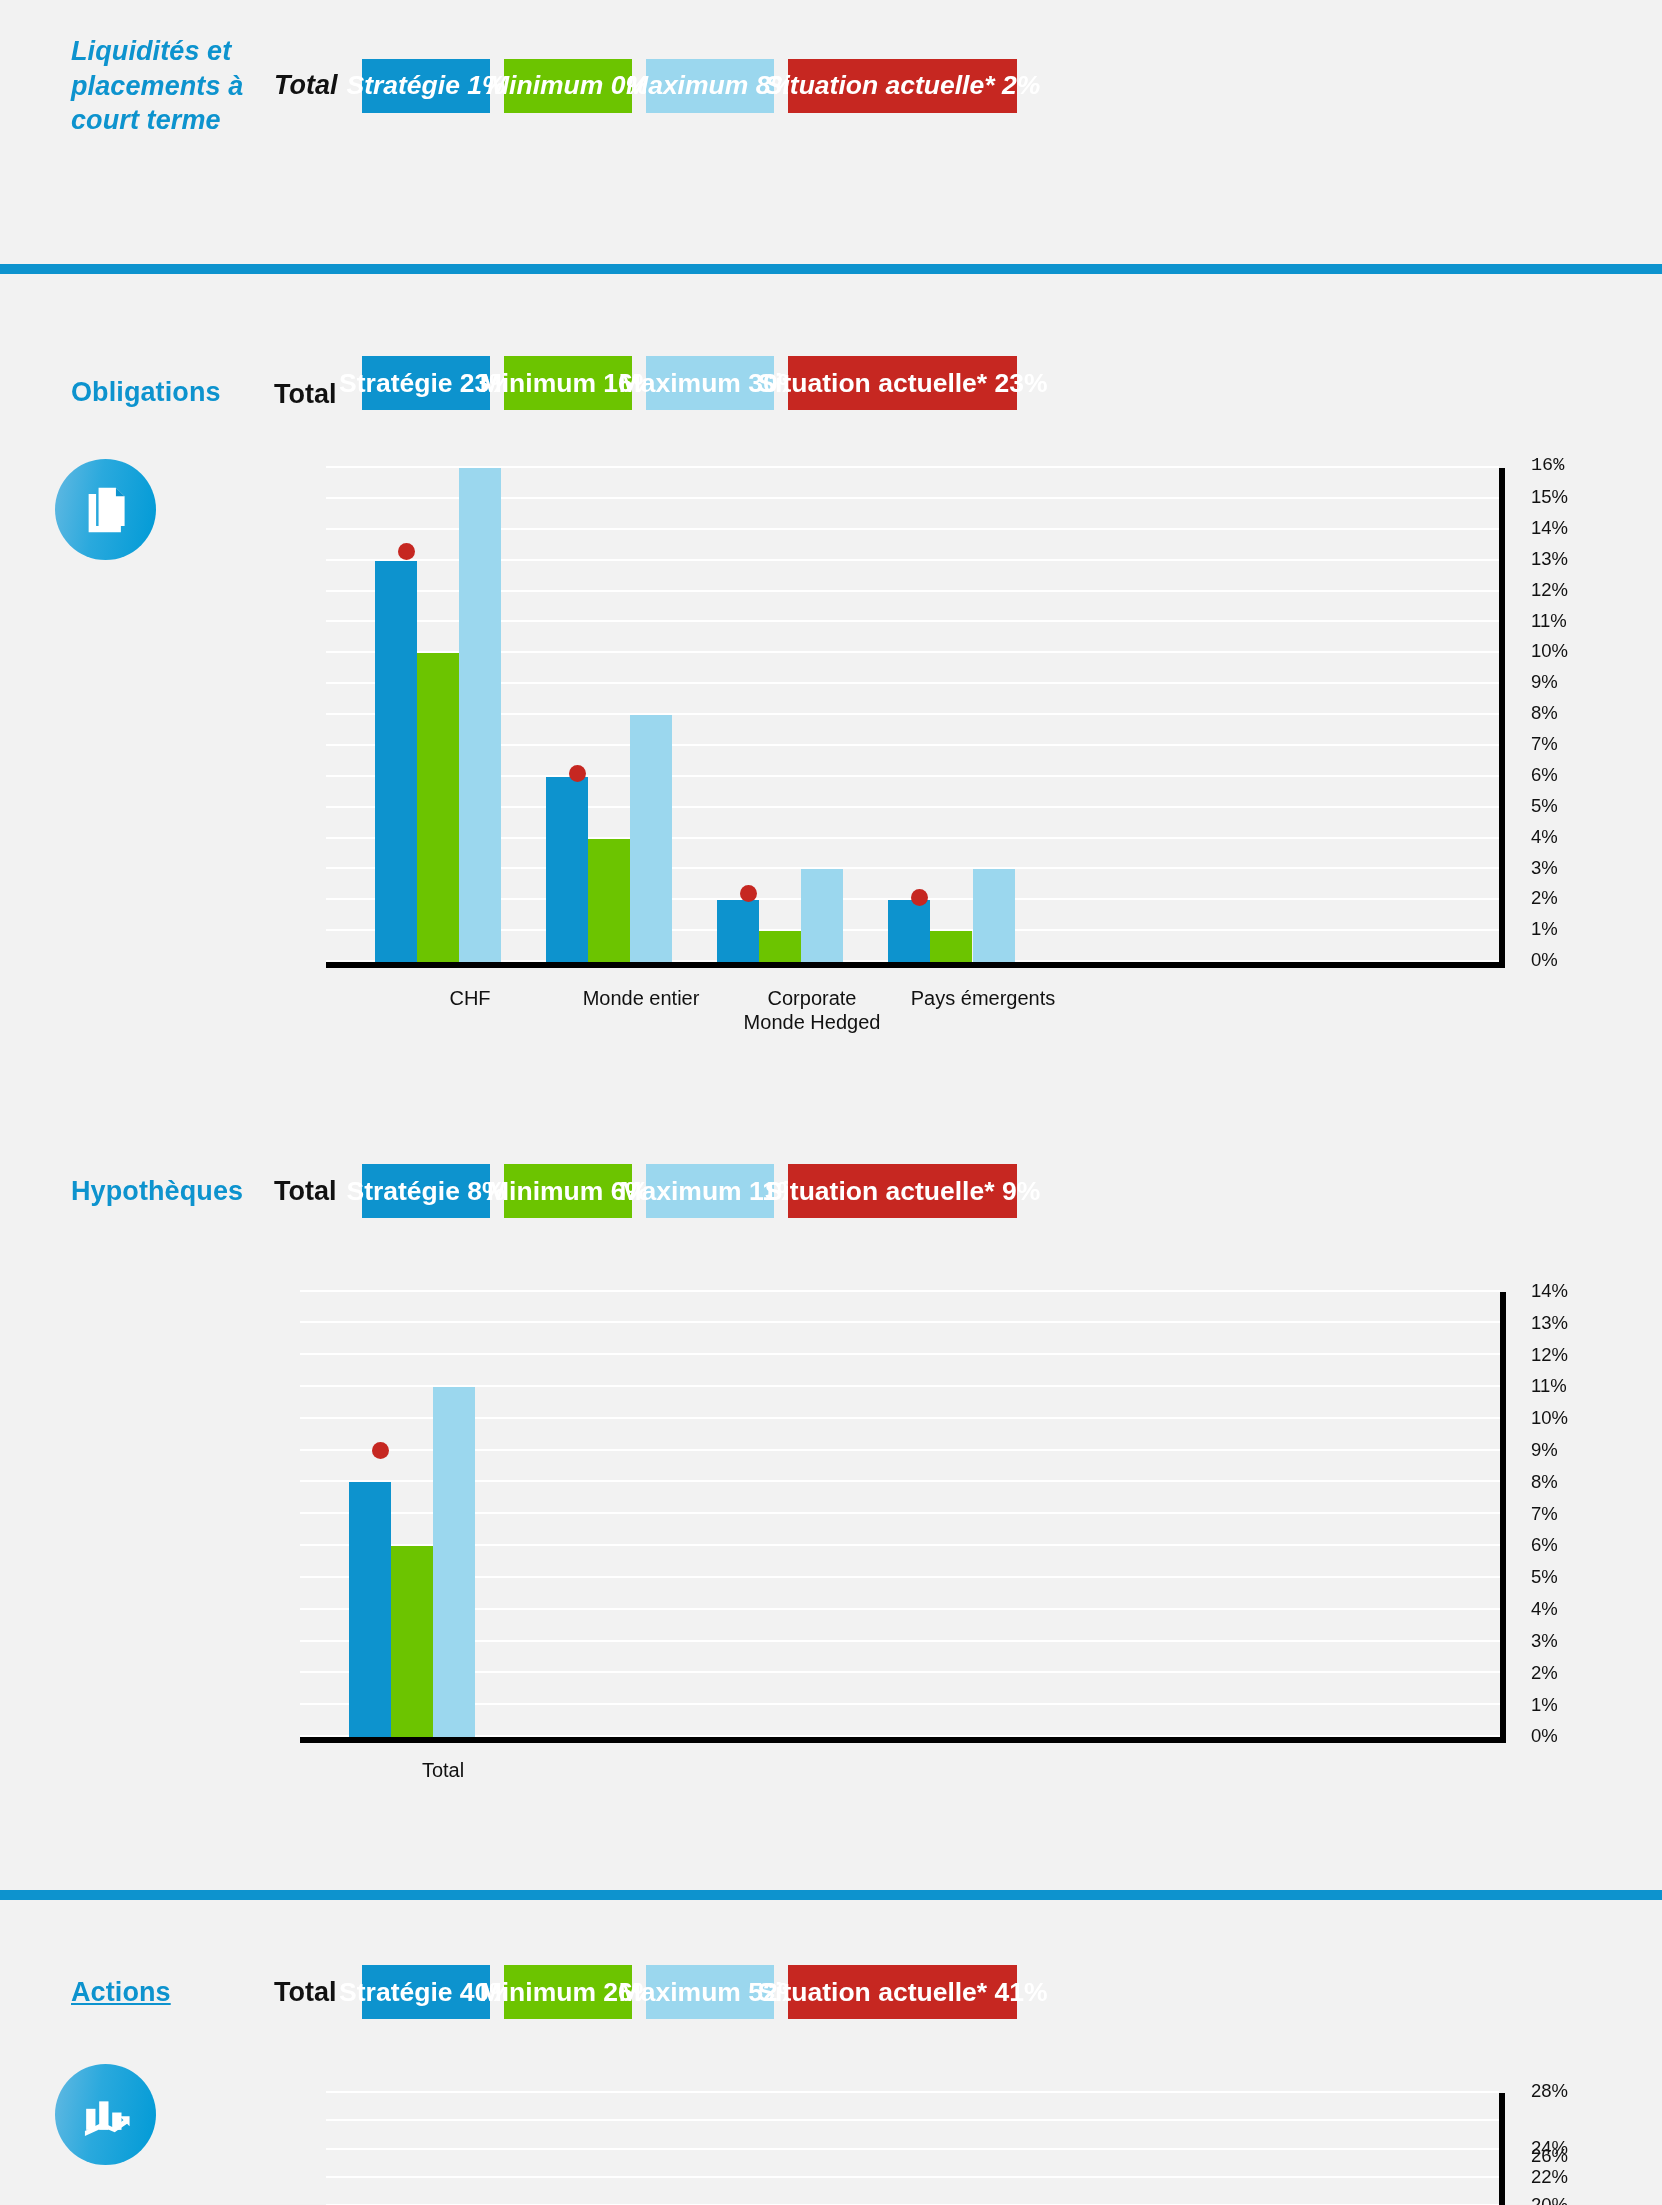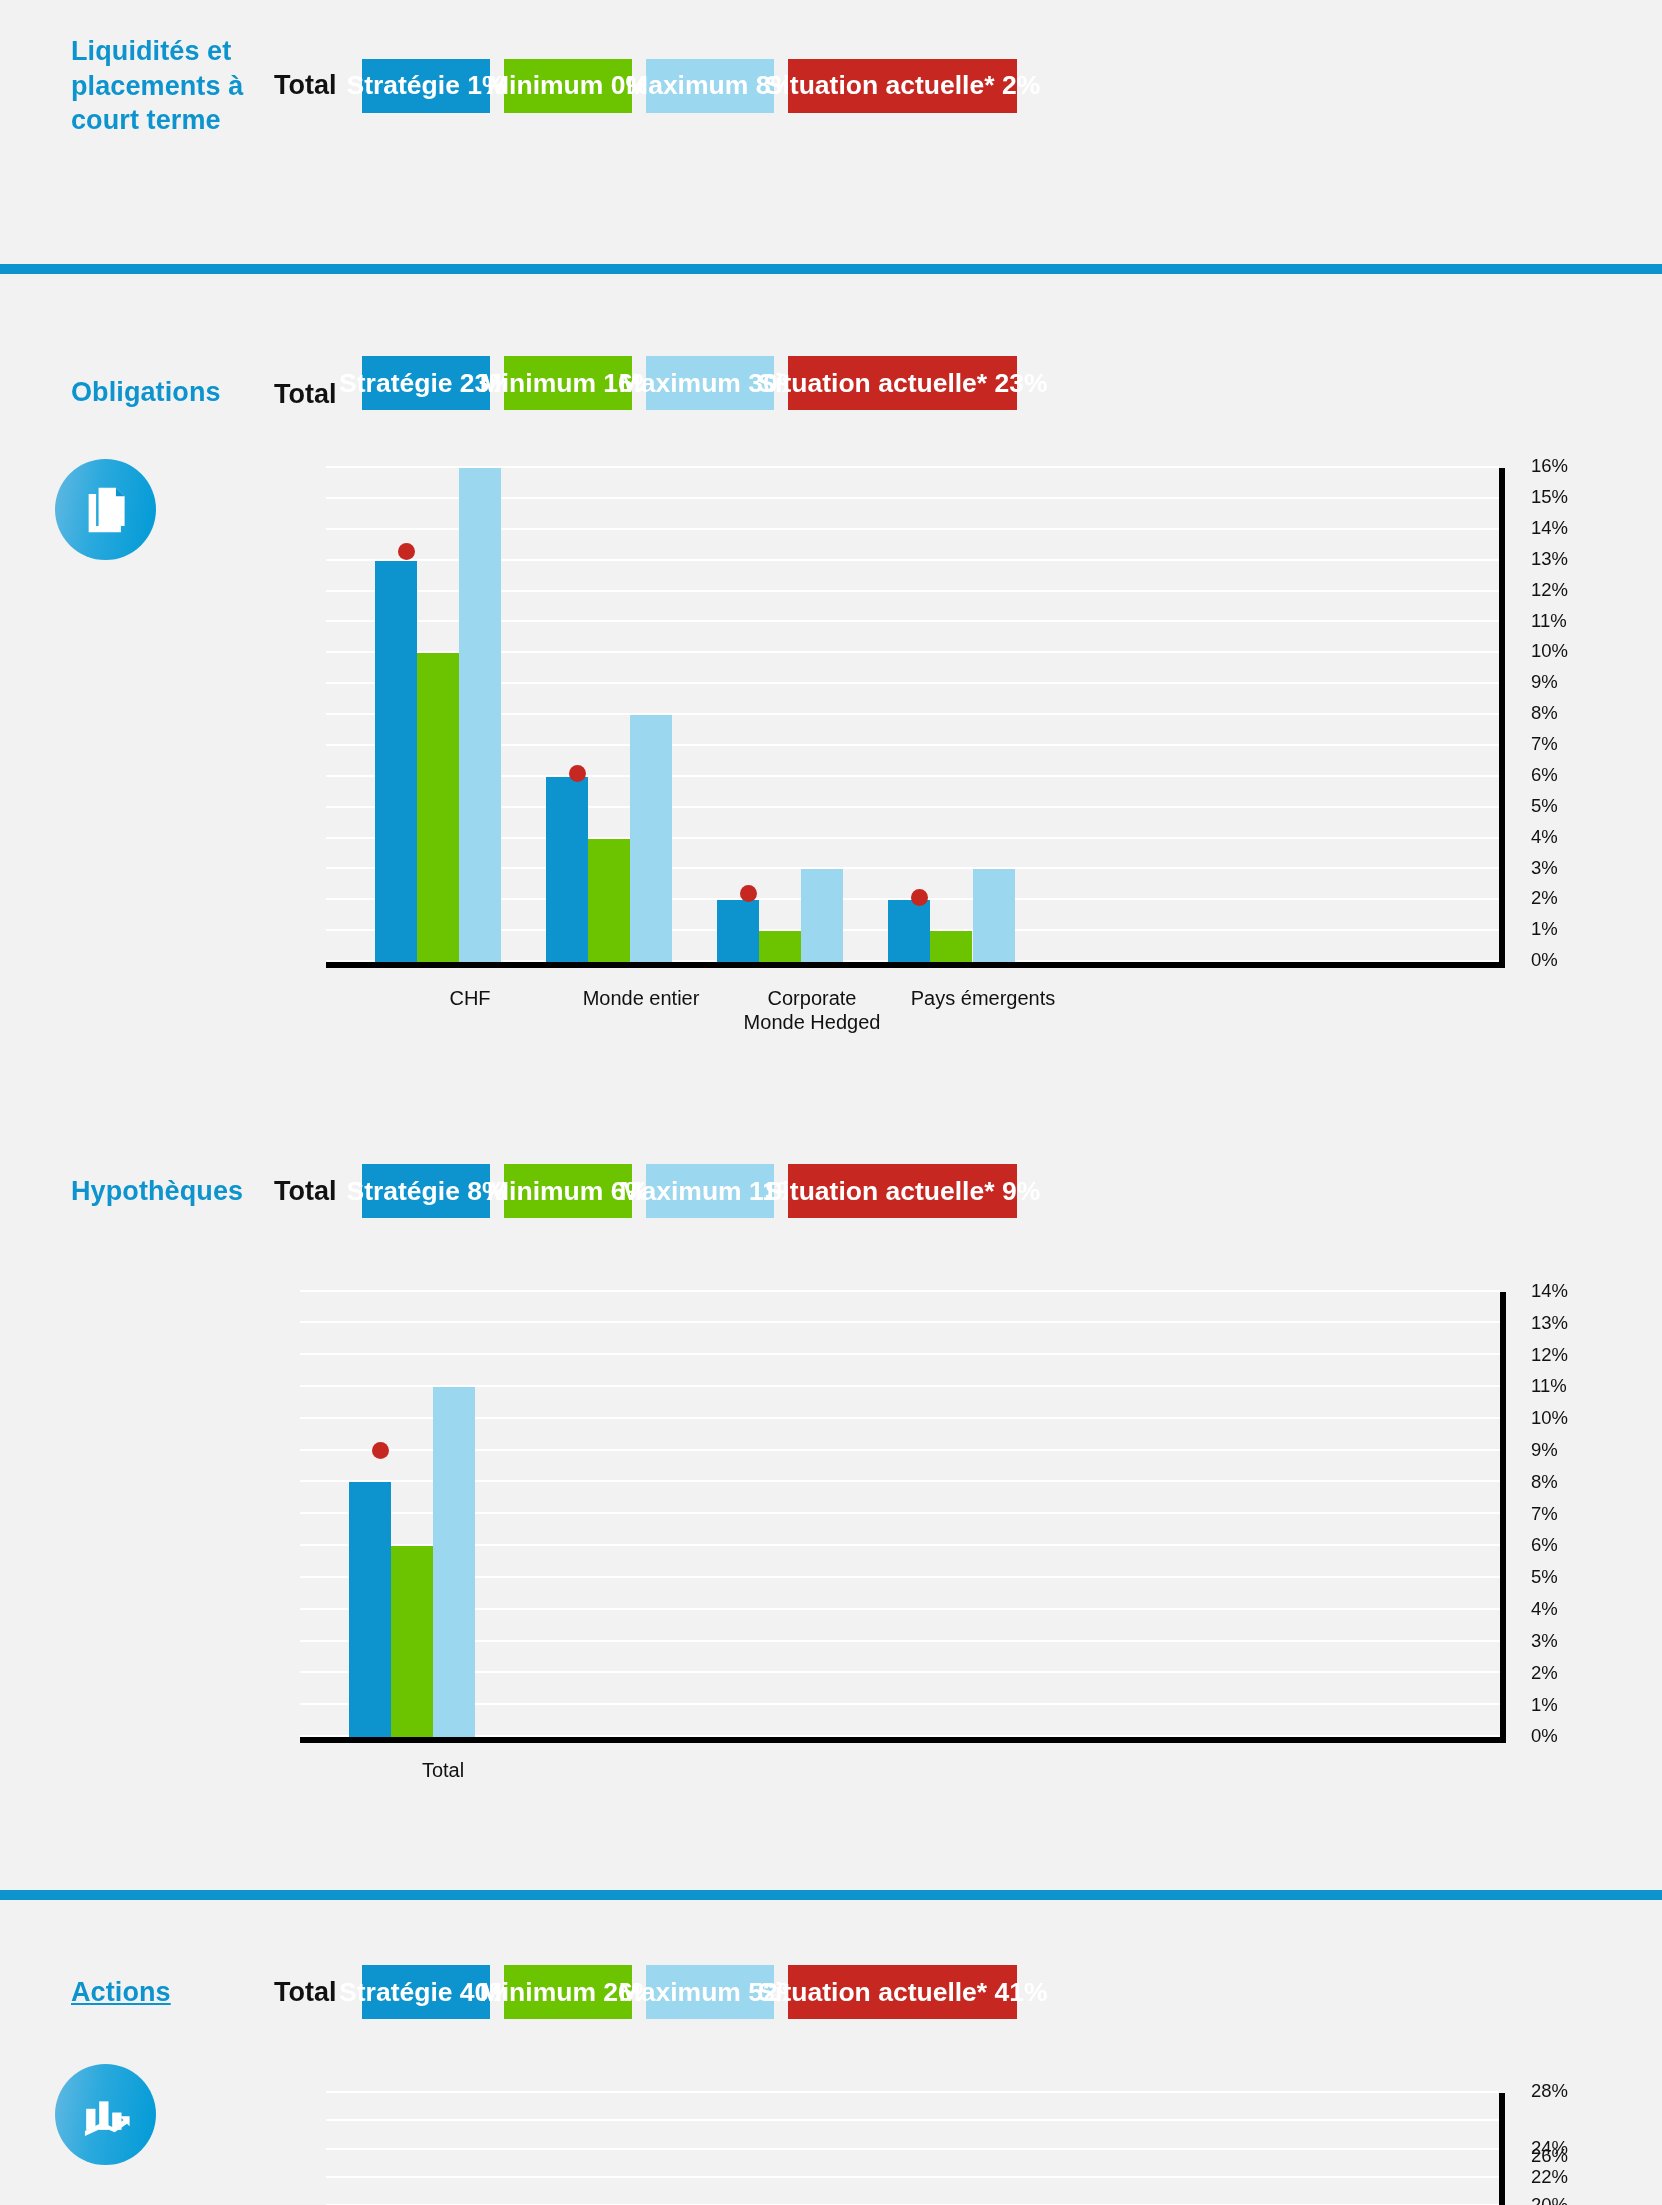--- a/index.html
+++ b/index.html
@@ -53,21 +53,21 @@
   .bar.mx{background:#9bd7ee;}
   .dot{position:absolute;width:17px;height:17px;border-radius:50%;background:#c62721;}
   .ytick{position:absolute;font-size:18.5px;color:#111;white-space:nowrap;text-align:left;}
   .xlab{position:absolute;font-size:20px;color:#111;text-align:center;line-height:1.22;}
 </style>
 </head>
 <body>
 
 <div class="page">
 
-  <div class="hdr" id="hdr-liquidites" style="left:71px;top:34px;width:1553px;">
+  <div class="hdr" id="hdr-liquidites" style="left:71px;top:34px;width:1553px;font-style:italic;">
     <div class="sec-title" style="width:203px;">Liquidités et placements à court terme</div>
     <div class="total-lbl" style="width:88px;">Total</div>
     <div class="chips">
       <div class="chip strat" style="width:128px;margin-right:14px;">Stratégie 1%</div>
       <div class="chip min" style="width:128px;margin-right:14px;">Minimum 0%</div>
       <div class="chip max" style="width:128px;margin-right:14px;">Maximum 8%</div>
       <div class="chip cur" style="width:229px;">Situation actuelle* 2%</div>
     </div>
   </div>
 
@@ -129,21 +129,21 @@
       <div class="axis-x" style="bottom: -5.7px; width: 1173px;"></div>
       <div class="axis-y" style="right: -5.7px; top: 0px; height: 500px;"></div>
     </div>
   <div id="xlabels-obligations">
       <div class="xlab" style="left: 395px; top: 986px; width: 150px;">CHF</div>
       <div class="xlab" style="left: 566px; top: 986px; width: 150px;">Monde entier</div>
       <div class="xlab" style="left: 737px; top: 986px; width: 150px;">Corporate Monde Hedged</div>
       <div class="xlab" style="left: 908px; top: 986px; width: 150px;">Pays émergents</div>
     </div>
   <div id="yticks-obligations">
-      <div class="ytick" style="left: 1531px; top: 455px;">16%</div>
+      <div class="ytick" style="left: 1531px; top: 455px; font-family: Liberation Mono, monospace;">16%</div>
       <div class="ytick" style="left: 1531px; top: 486px;">15%</div>
       <div class="ytick" style="left: 1531px; top: 517px;">14%</div>
       <div class="ytick" style="left: 1531px; top: 548px;">13%</div>
       <div class="ytick" style="left: 1531px; top: 579px;">12%</div>
       <div class="ytick" style="left: 1531px; top: 610px;">11%</div>
       <div class="ytick" style="left: 1531px; top: 640px;">10%</div>
       <div class="ytick" style="left: 1531px; top: 671px;">9%</div>
       <div class="ytick" style="left: 1531px; top: 702px;">8%</div>
       <div class="ytick" style="left: 1531px; top: 733px;">7%</div>
       <div class="ytick" style="left: 1531px; top: 764px;">6%</div>

